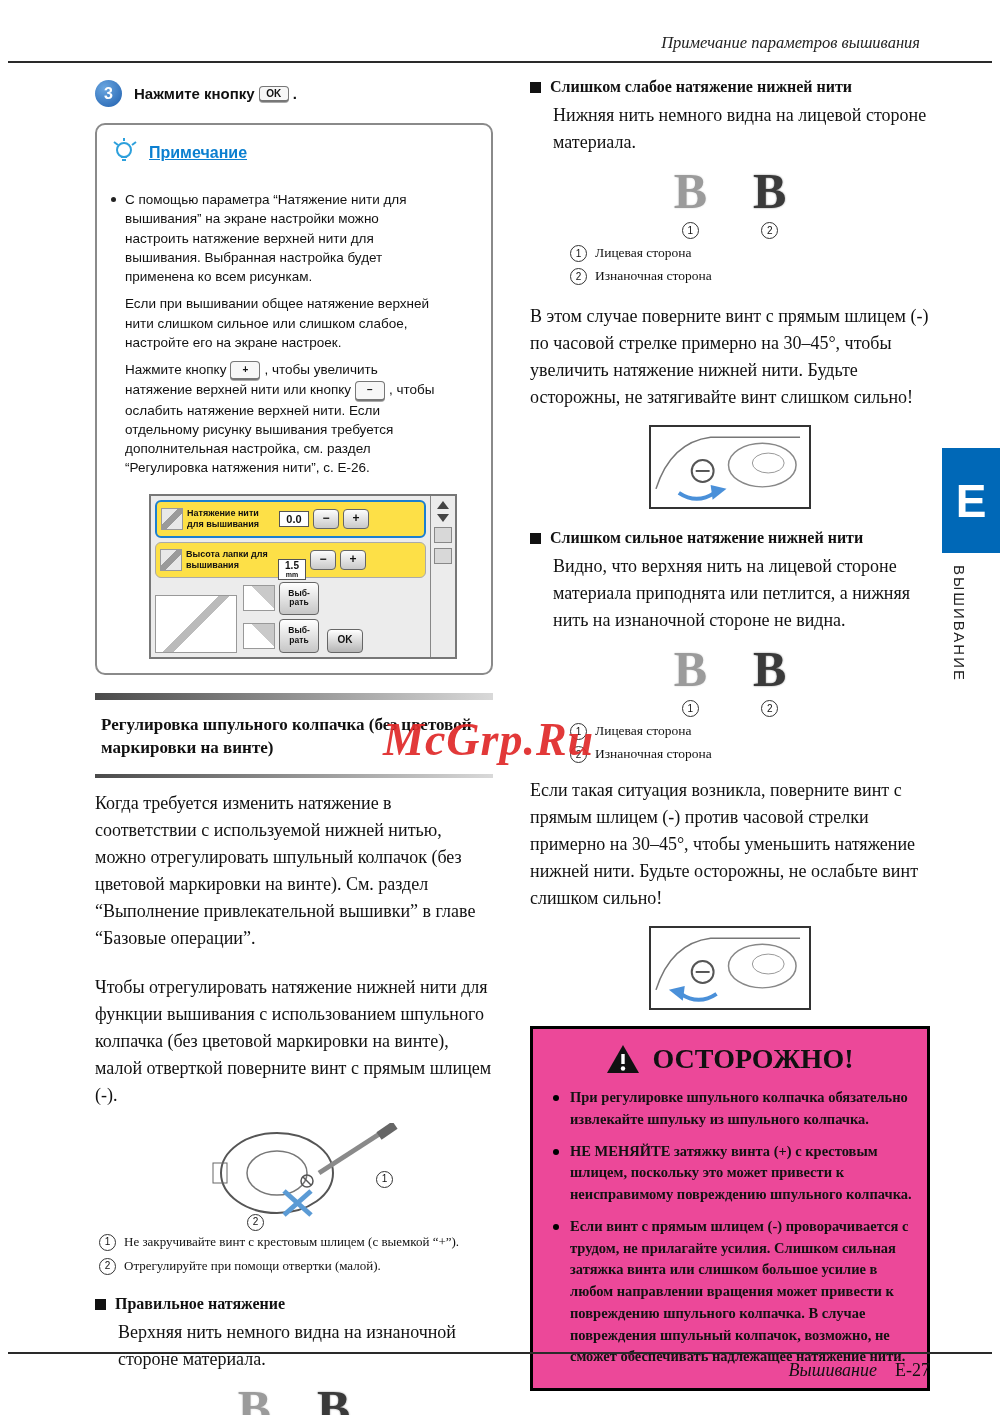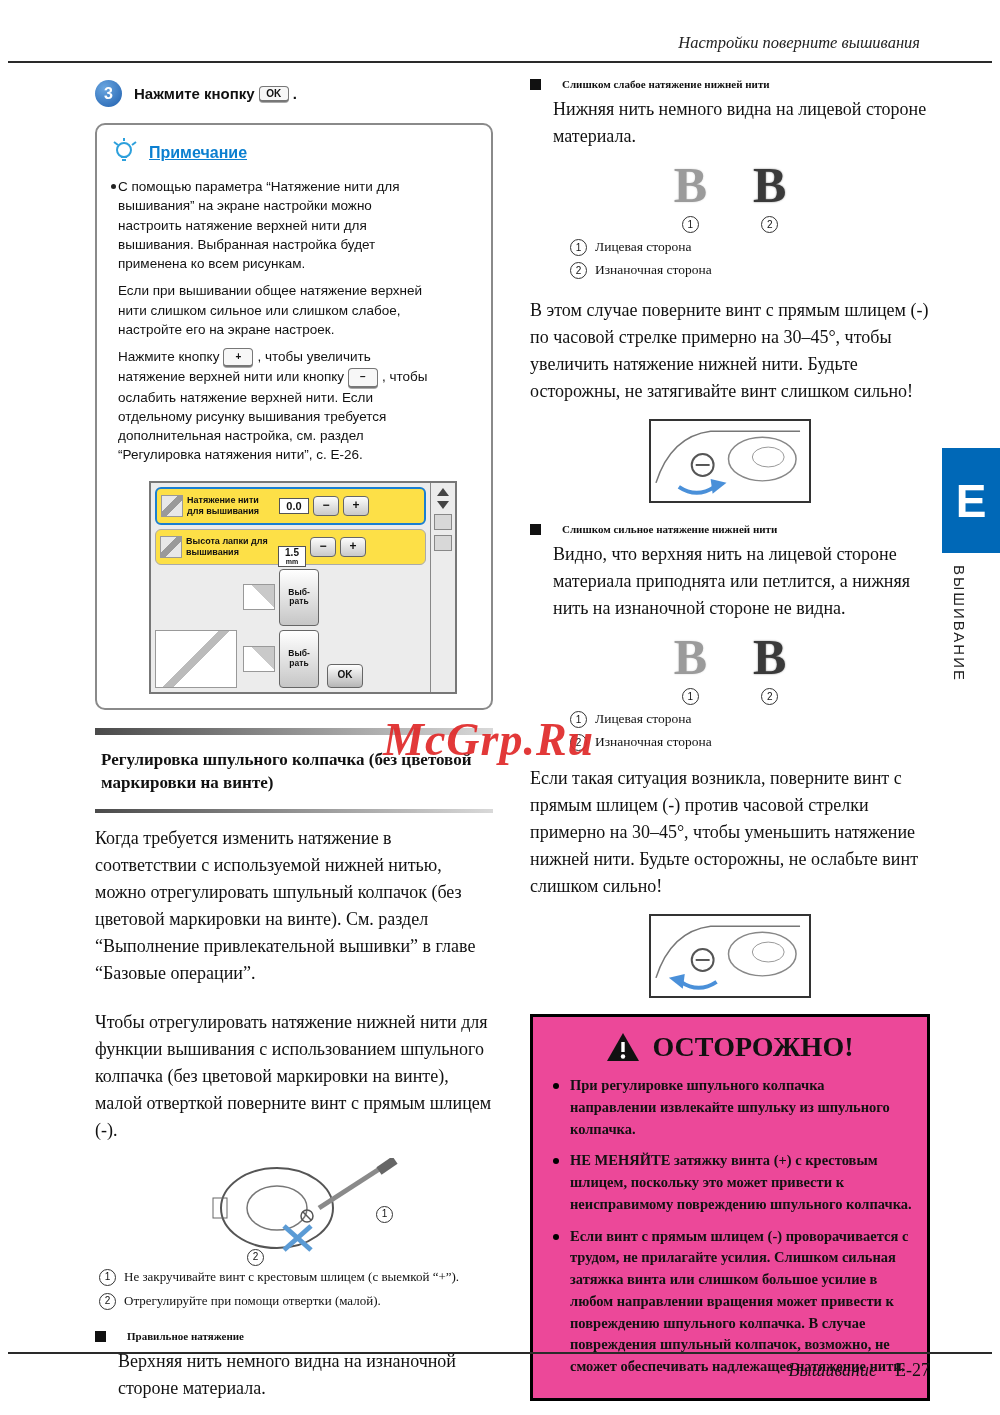--- a/index.html
+++ b/index.html
@@ -36,21 +36,21 @@
             display:inline-flex;align-items:center;justify-content:center;}
   .step-text{font-family:"Liberation Sans",sans-serif;font-weight:bold;font-size:15px;display:inline-flex;align-items:center;}
   .key{display:inline-block;min-width:18px;padding:1px 5px;margin:0 4px;border:1px solid #777;border-bottom-width:2px;
        border-radius:4px;background:#f7f7f7;box-shadow:0 1px 0 #aaa;
        font-family:"Liberation Sans",sans-serif;font-size:10px;font-weight:bold;text-align:center;vertical-align:middle;}
 
   
   .note-box{border:2px solid #8a8a8a;border-radius:10px;padding:12px 14px 14px;margin-top:16px;}
   .note-head{display:flex;align-items:center;gap:10px;}
   .note-title{color:#0b7fd0;font-family:"Liberation Sans",sans-serif;font-weight:bold;font-size:16px;text-decoration:underline;}
-  .note-item{display:flex;gap:2px;margin-top:8px;font-family:"Liberation Sans",sans-serif;font-size:13.5px;line-height:1.43;}
+  .note-item{display:flex;gap:9px;margin-top:21px;font-family:"Liberation Sans",sans-serif;font-size:13.5px;line-height:1.43;}
   .ndot{width:5px;height:5px;border-radius:50%;background:#222;margin-top:7px;flex:none;}
   .note-body{width:318px;}
   .note-body p{margin:0 0 8px;}
 
   
   .settings-panel{display:flex;width:304px;margin:8px 0 0 38px;border:2px solid #777;background:#ececec;}
   .sp-main{flex:1;padding:4px;display:flex;flex-direction:column;gap:4px;}
   .sp-row{display:flex;align-items:center;gap:4px;background:#fde047;border:1px solid #aaa;border-radius:6px;padding:2px 4px;height:30px;}
   .sp-row.highlight{border:2px solid #1b7fd0;}
   .sp-icon{width:20px;height:20px;border:1px solid #999;flex:none;
@@ -64,21 +64,21 @@
   .sp-btn{width:24px;height:18px;border:1px solid #666;border-radius:4px;background:linear-gradient(#fdfdfd,#c9c9c9);
           font-family:"Liberation Sans",sans-serif;font-weight:bold;font-size:12px;line-height:16px;text-align:center;}
   .sp-bottom{display:flex;gap:6px;align-items:flex-end;}
   .sp-pic{width:30px;height:24px;border:1px solid #999;background:linear-gradient(45deg,#fff 58%,#c9c9c9 58%);flex:none;}
   .sp-pic.big{width:80px;height:56px;background:
       linear-gradient(135deg,transparent 46%,#bbb 46% 54%,transparent 54%),#fff;}
   .sp-sel-col{display:flex;flex-direction:column;gap:4px;}
   .sp-sel-row{display:flex;gap:4px;align-items:center;}
   .sp-select{width:38px;border:1px solid #666;border-radius:4px;background:linear-gradient(#fff,#c6c6c6);
              font-family:"Liberation Sans",sans-serif;font-weight:bold;font-size:8.5px;line-height:1.15;
-             text-align:center;padding:18px 0;white-space:pre-line;}
+             text-align:center;padding:6px 0;white-space:pre-line;}
   .sp-ok{width:34px;height:22px;border:1px solid #666;border-radius:4px;background:linear-gradient(#fff,#b5b5b5);
          font-family:"Liberation Sans",sans-serif;font-weight:bold;font-size:10px;line-height:20px;text-align:center;margin-left:2px;}
   .sp-rail{width:24px;border-left:1px solid #888;display:flex;flex-direction:column;align-items:center;padding:5px 0;gap:5px;}
   .sp-arrow{width:0;height:0;border-left:6px solid transparent;border-right:6px solid transparent;}
   .sp-arrow.up{border-bottom:8px solid #444;}
   .sp-arrow.down{border-top:8px solid #444;}
   .sp-tab{width:16px;height:14px;border:1px solid #888;background:#d8d8d8;}
 
   
   .sec-header{margin-top:18px;}
@@ -92,21 +92,21 @@
   .indent{margin-left:23px;margin-top:6px;}
 
   
   .marker{display:inline-flex;width:15px;height:15px;border:1px solid #333;border-radius:50%;
           font-family:"Liberation Sans",sans-serif;font-size:10px;line-height:1;
           align-items:center;justify-content:center;flex:none;background:#fff;}
   .callout{display:flex;gap:8px;margin:6px 0 0 4px;font-size:13px;line-height:1.4;}
   .callout .marker{margin-top:1px;}
 
   
-  .sub-heading{display:flex;align-items:center;gap:21px;margin-top:20px;font-weight:bold;font-size:11px;}
+  .sub-heading{display:flex;align-items:center;gap:9px;margin-top:20px;font-weight:bold;font-size:16px;}
   .sq{width:11px;height:11px;background:#111;flex:none;}
 
   
   .b-samples{display:flex;justify-content:center;gap:46px;margin-top:10px;}
   .b-item{display:flex;flex-direction:column;align-items:center;gap:6px;}
   .bchar{font-weight:bold;font-size:50px;line-height:1;}
   .bchar.light{color:#9b9b9b;text-shadow:0 0 2px #d2d2d2;}
   .bchar.dark{color:#3a3a3a;text-shadow:0 0 2px #808080;}
   .label-line{display:flex;gap:8px;margin:5px 0 0 40px;font-size:13.5px;line-height:1.3;align-items:flex-start;}
   .label-line .marker{margin-top:1px;}
@@ -122,21 +122,21 @@
   .warn-title{display:flex;align-items:center;justify-content:center;gap:12px;font-weight:bold;font-size:28px;margin:2px 0 12px;}
   .warn-list{list-style:none;margin:0;padding:0 0 0 6px;}
   .warn-list li{display:flex;gap:11px;margin-bottom:10px;font-weight:bold;font-size:14.5px;line-height:1.5;}
   .wdot{width:6px;height:6px;border-radius:50%;background:#000;flex:none;margin-top:8px;}
 </style>
 </head>
 <body>
 
 <div class="page">
 
-  <div class="running-header">Настройки поверните вышивания</div>
+  <div class="running-header">Примечание параметров вышивания</div>
   <div class="header-rule"></div>
 
   <div class="col-left">
 
     <div class="step">
       <span class="step-num">3</span>
       <span class="step-text">
         <span>Нажмите кнопку</span>
         <span class="key">OK</span>
         <span>.</span>
@@ -355,21 +355,21 @@
         <svg width="34" height="30" viewBox="0 0 34 30">
           <path d="M17 1 L33 29 L1 29 Z" fill="#111"></path>
           <rect x="15.3" y="10" width="3.4" height="10" fill="#fff"></rect>
           <circle cx="17" cy="24.5" r="2.2" fill="#fff"></circle>
         </svg>
         <span>ОСТОРОЖНО!</span>
       </div>
       <ul class="warn-list">
         <li>
           <span class="wdot"></span>
-          <span>При регулировке шпульного колпачка направлении извлекайте шпульку из шпульного колпачка.</span>
+          <span>При регулировке шпульного колпачка обязательно извлекайте шпульку из шпульного колпачка.</span>
         </li>
         <li>
           <span class="wdot"></span>
           <span>НЕ МЕНЯЙТЕ затяжку винта (+) с крестовым шлицем, поскольку это может привести к неисправимому повреждению шпульного колпачка.</span>
         </li>
         <li>
           <span class="wdot"></span>
           <span>Если винт с прямым шлицем (-) проворачивается с трудом, не прилагайте усилия. Слишком сильная затяжка винта или слишком большое усилие в любом направлении вращения может привести к повреждению шпульного колпачка. В случае повреждения шпульный колпачок, возможно, не сможет обеспечивать надлежащее натяжение нити.</span>
         </li>
       </ul>

